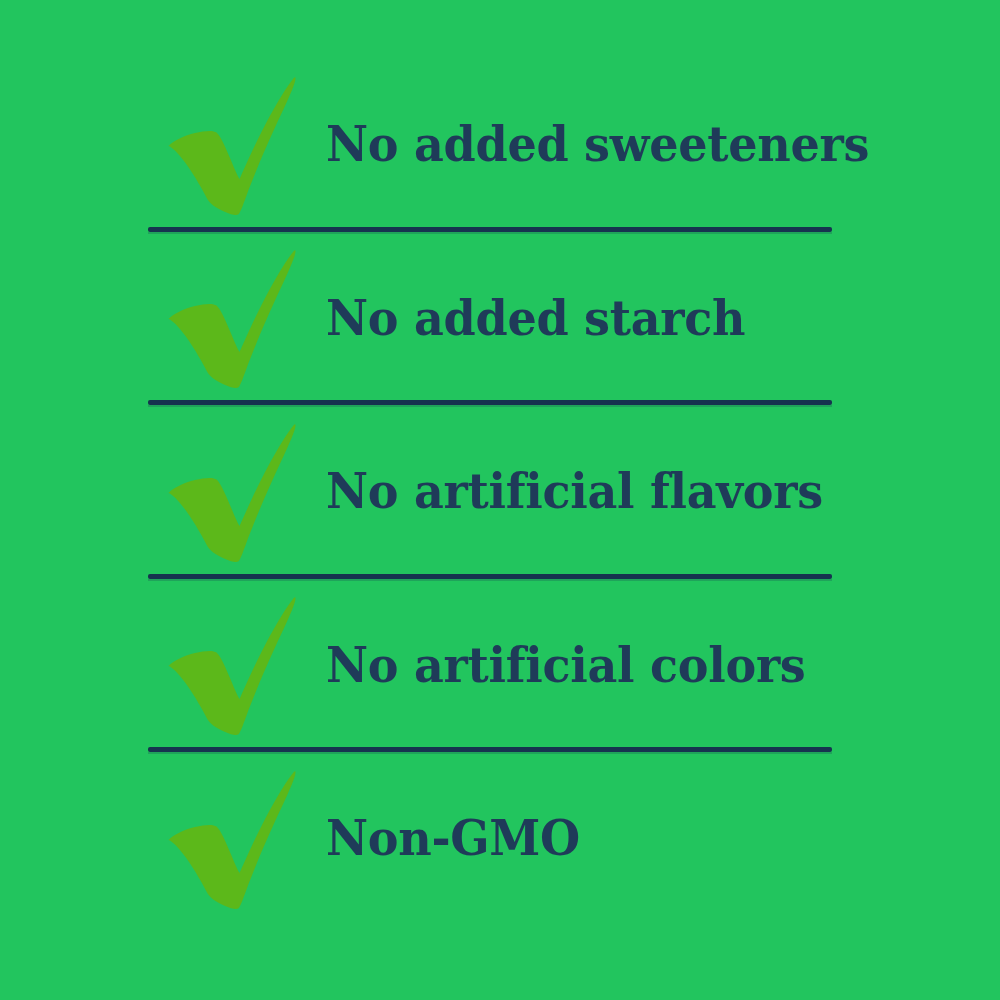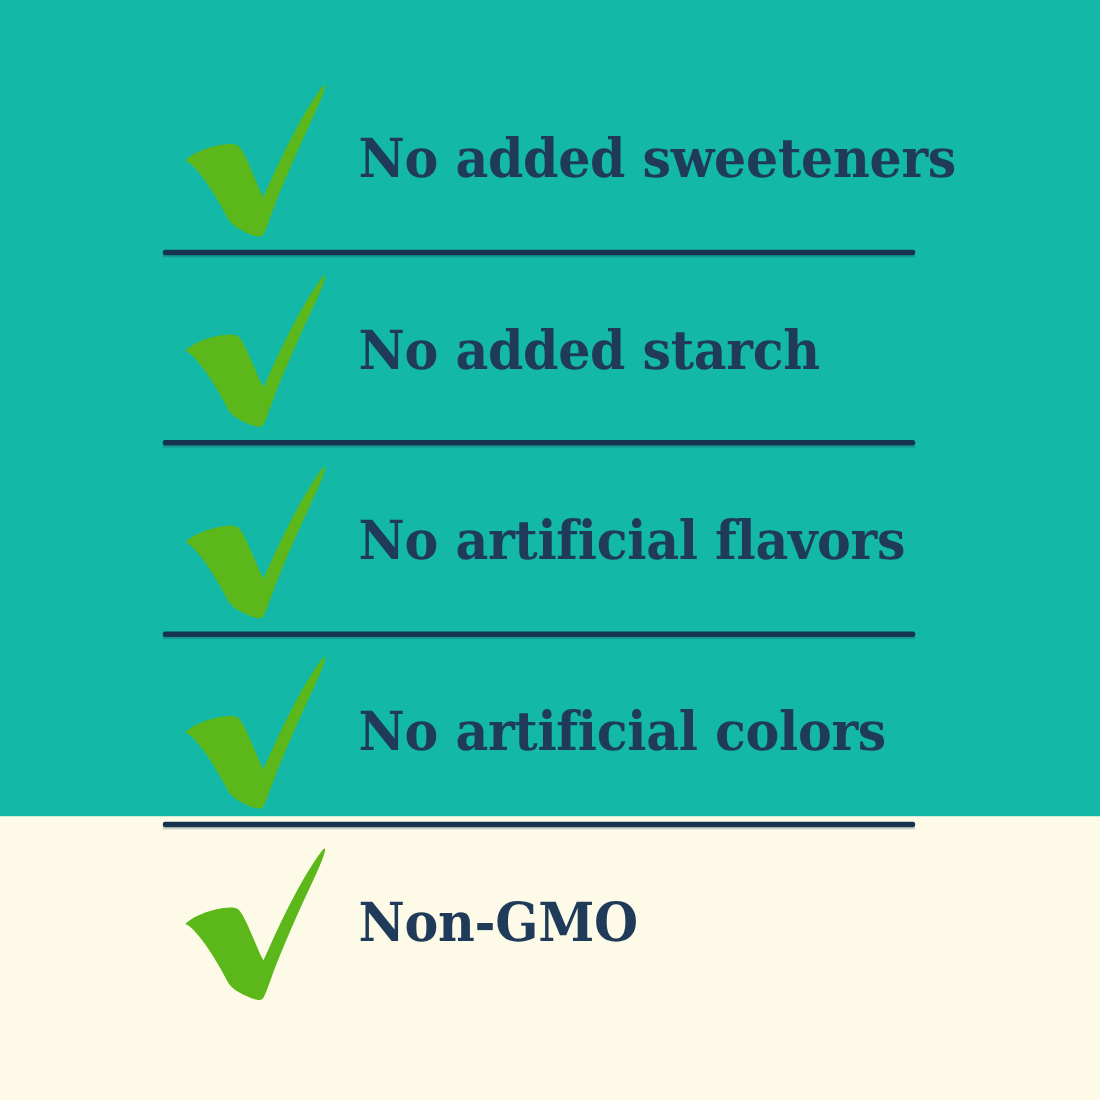--- a/index.html
+++ b/index.html
@@ -10,22 +10,22 @@
     width: 1000px;
     height: 1000px;
     background: #fdfbe7;
     font-family: "Liberation Serif", serif;
     overflow: hidden;
   }
 
   #benefits-panel {
     position: relative;
     width: 1000px;
-    height: 742px;
-    background: #14b8a6;
+    height: 1000px;
+    background: #22c55e;
     box-sizing: border-box;
   }
 
   .benefit-list {
     position: absolute;
     left: 148px;
     top: 58px;
     width: 684px;
   }
 

